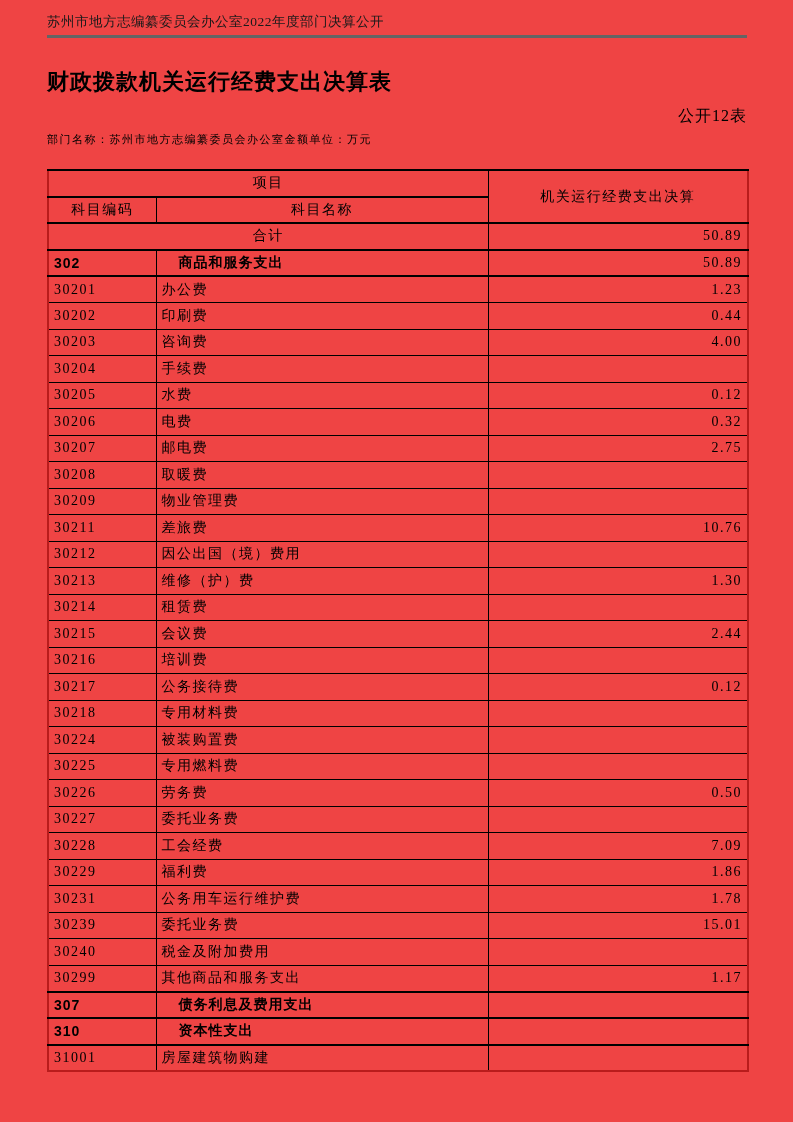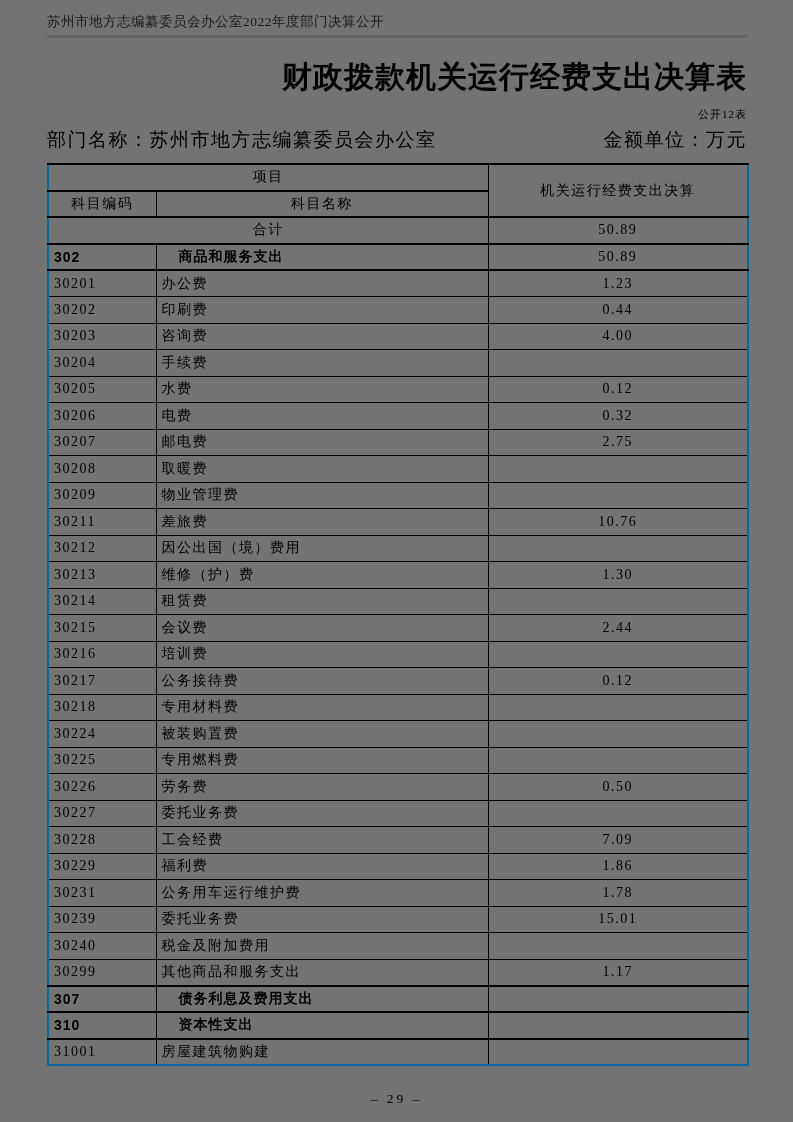--- a/index.html
+++ b/index.html
@@ -2,78 +2,77 @@
 <html><head>
 <meta charset="utf-8">
 <style>
   * { margin: 0; padding: 0; box-sizing: border-box; }
   html, body { background: #e8e8e8; }
   .page {
     position: relative;
     width: 793px;
     height: 1122px;
     margin: 0 auto;
-    background: #737373;
+    background: #ef4444;
     color: #000;
     font-family: "Liberation Serif", "DejaVu Serif", serif;
     overflow: hidden;
   }
   .content { padding: 0 46px 0 47px; }
   .header-note {
     padding-top: 13px;
     font-size: 13.5px;
     letter-spacing: 0.5px;
     color: #1a1a1a;
   }
   .header-rule {
     margin-top: 4px;
     border-bottom: 3px solid #646464;
   }
   .doc-title {
-    margin-top: 19px;
-    text-align: right;
-    font-size: 30px;
+    margin-top: 29px;
+    text-align: left;
+    font-size: 22px;
     font-weight: bold;
     font-family: "Liberation Sans", "DejaVu Sans", sans-serif;
     letter-spacing: 1px;
   }
   .table-no {
     margin-top: 9px;
     text-align: right;
-    font-size: 11px;
+    font-size: 16px;
     letter-spacing: 1px;
   }
   .meta-row {
     margin-top: 5px;
-    margin-bottom: 10px;
+    margin-bottom: 22px;
     display: flex;
-    justify-content: space-between;
-    font-size: 19px;
+    font-size: 11px;
     letter-spacing: 1.5px;
   }
   table.fin-table {
     border-collapse: collapse;
     width: 700px;
     table-layout: fixed;
-    border: 2px solid #0369a1;
+    border: 2px solid #b91c1c;
   }
   table.fin-table td {
     border: 1px solid #000;
     height: 26.5px;
     font-size: 14px;
     letter-spacing: 1.5px;
     padding: 0 5px;
     overflow: hidden;
     white-space: nowrap;
   }
   table.fin-table tr.thick > td { border-top-width: 2px; border-bottom-width: 2px; }
   td.center { text-align: center; }
   td.code-cell { padding-left: 6px; }
   td.name-cell { padding-left: 26px; }
-  td.value-cell { text-align: center; padding-right: 6px; letter-spacing: 0.5px; font-size: 14.5px; margin-top: 14px; }
+  td.value-cell { text-align: right; padding-right: 6px; letter-spacing: 0.5px; font-size: 14.5px; margin-top: 14px; }
   tr.bold-row td.code-cell,
   tr.bold-row td.name-cell {
     font-weight: bold;
     font-family: "Liberation Sans", "DejaVu Sans", sans-serif;
     letter-spacing: 1px;
   }
   tr.bold-row td.name-cell { padding-left: 22px; }
   td.header-value-cell { text-align: center; letter-spacing: 2px; margin-left: 30px; }
   .page-footer {
     position: absolute;
@@ -270,14 +269,13 @@
             <td class="value-cell"></td>
           </tr>
           <tr>
             <td class="code-cell">31001</td>
             <td class="name-cell">房屋建筑物购建</td>
             <td class="value-cell"></td>
           </tr>
         </tbody>
     </table>
   </div>
-  <div class="page-footer">– 29 –</div>
 </div>
 
 </body></html>

